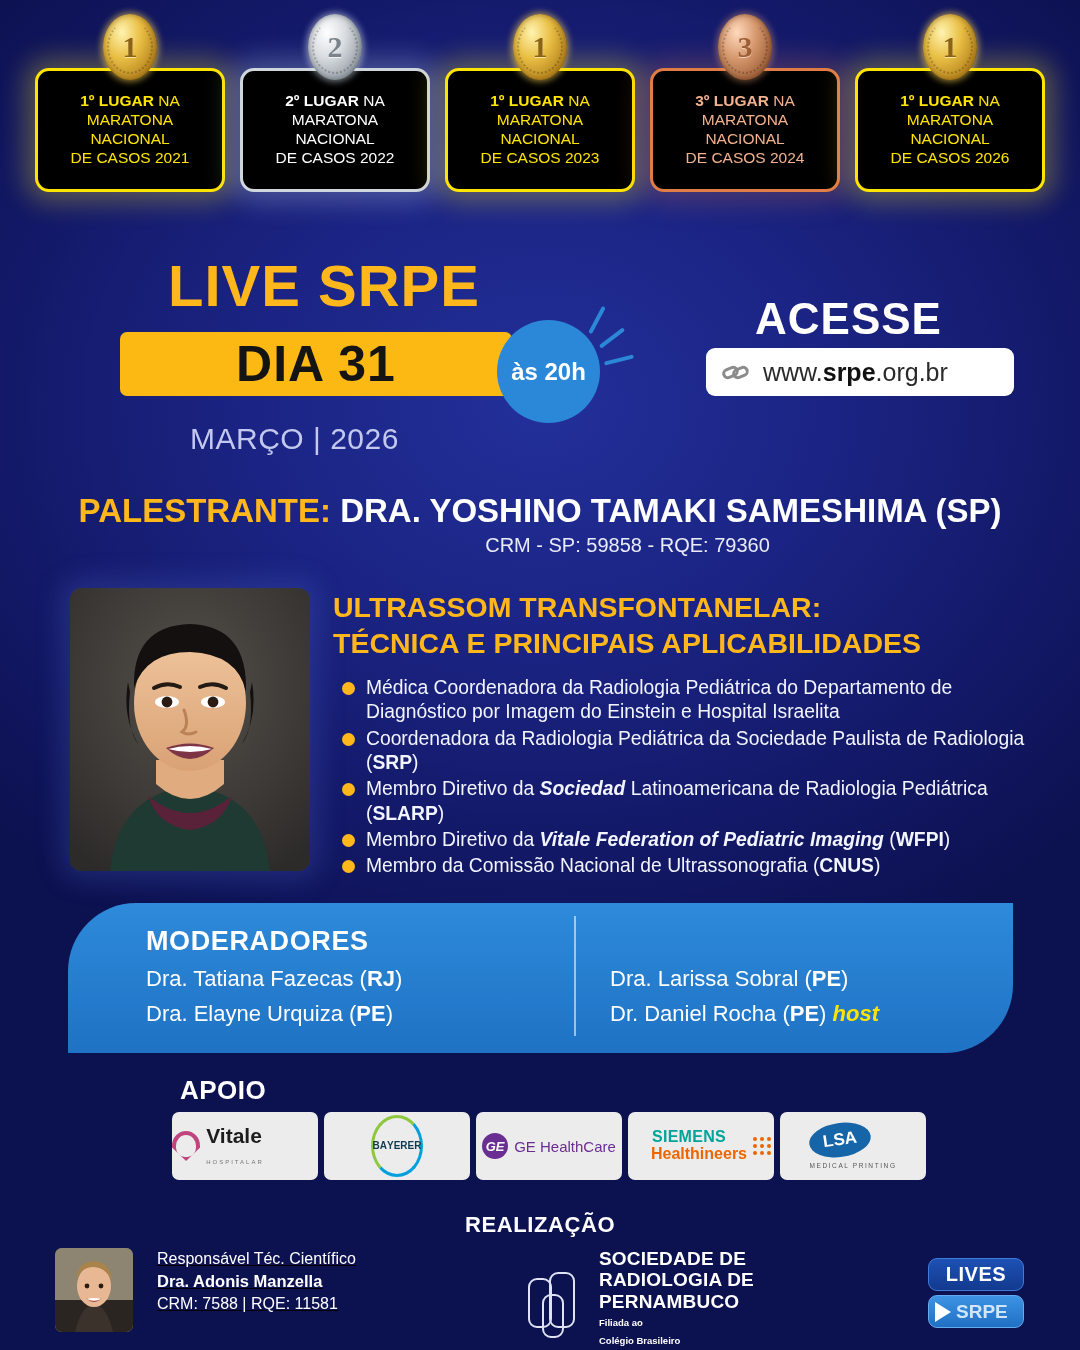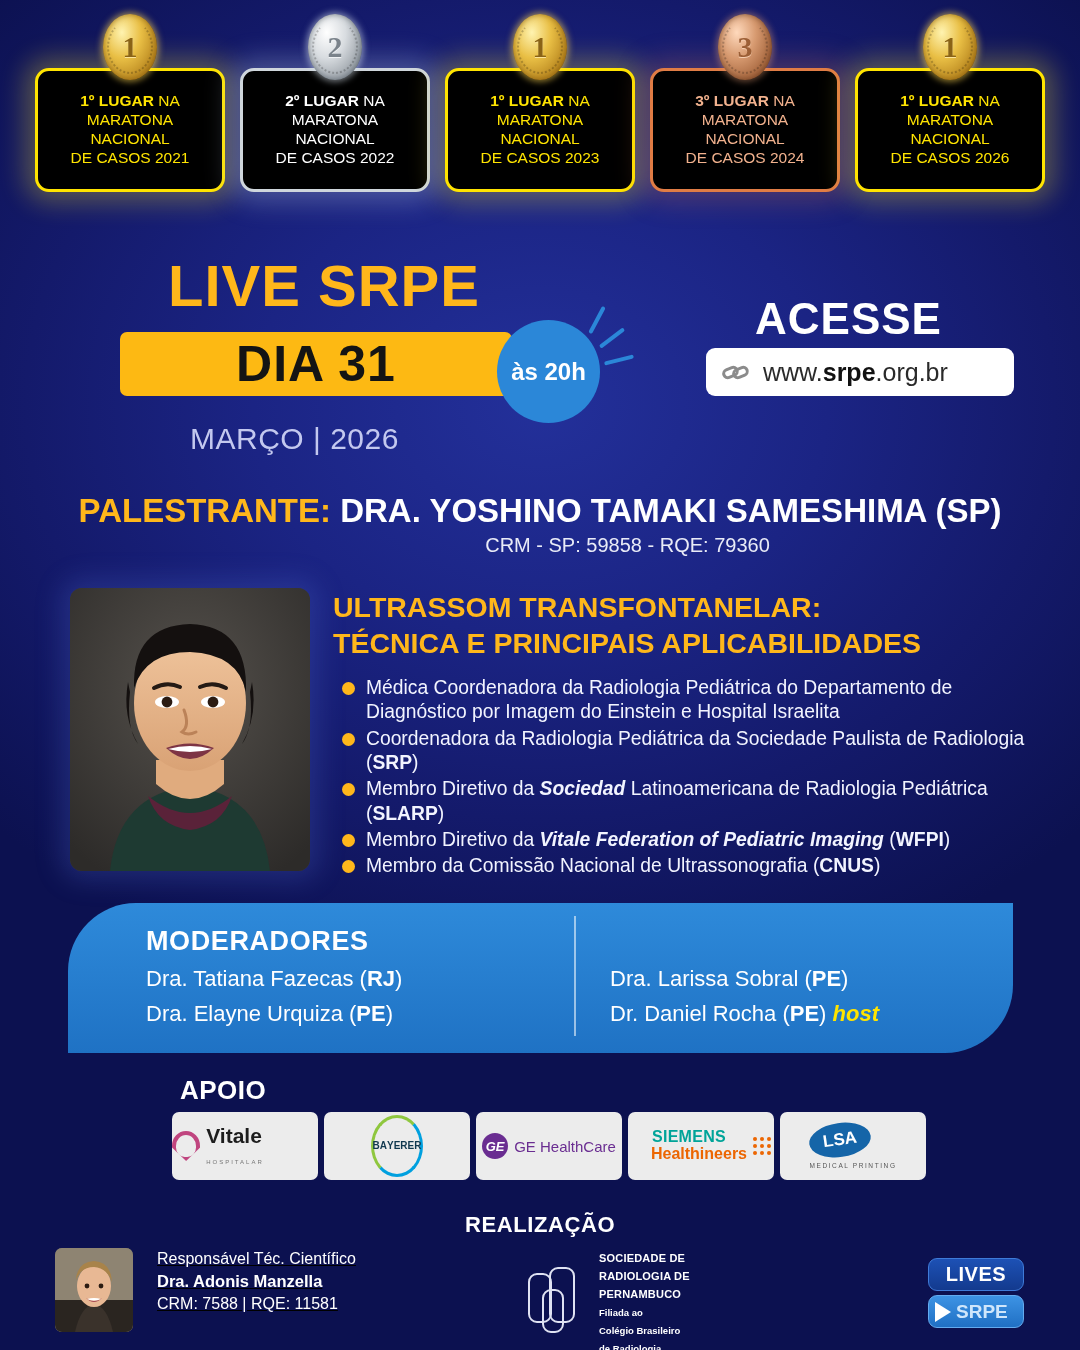--- a/index.html
+++ b/index.html
@@ -227,21 +227,21 @@
   }
   .srpe-logo{ position:absolute; left:528px; top:1248px; display:flex; gap:9px; align-items:center;}
   .srpe-shapes{ position:relative; width:62px; height:70px; }
   .srpe-shapes i{
     position:absolute; border:2.6px solid #dfe2f2; border-radius:9px; display:block;
   }
   .sh1{ width:24px; height:50px; left:0; top:6px; }
   .sh2{ width:26px; height:56px; left:21px; top:0; }
   .sh3{ width:22px; height:44px; left:14px; top:22px; }
   .srpe-txt{ color:#fff; line-height:1.12; }
-  .srpe-txt .big{ font-size:11px; font-weight:bold; letter-spacing:.2px;}
+  .srpe-txt .big{ font-size:19px; font-weight:bold; letter-spacing:.2px;}
   .srpe-txt .small{ font-size:9.5px; font-weight:bold; margin-top:2px; }
 
   .resp{ position:absolute; left:55px; top:1248px; display:flex; gap:24px; align-items:flex-start;text-decoration:underline;}
   .resp-photo{ width:78px; height:84px; border-radius:7px; overflow:hidden; background:#6f6a5e;}
   .resp-txt{ color:#fff; font-size:16px; line-height:1.38; }
   .resp-txt b{ font-weight:bold; font-size:16.5px; }
 
   .lives{ position:absolute; left:928px; top:1258px; width:96px; }
   .lives-top{
     width:96px;height:33px;border-radius:9px;

